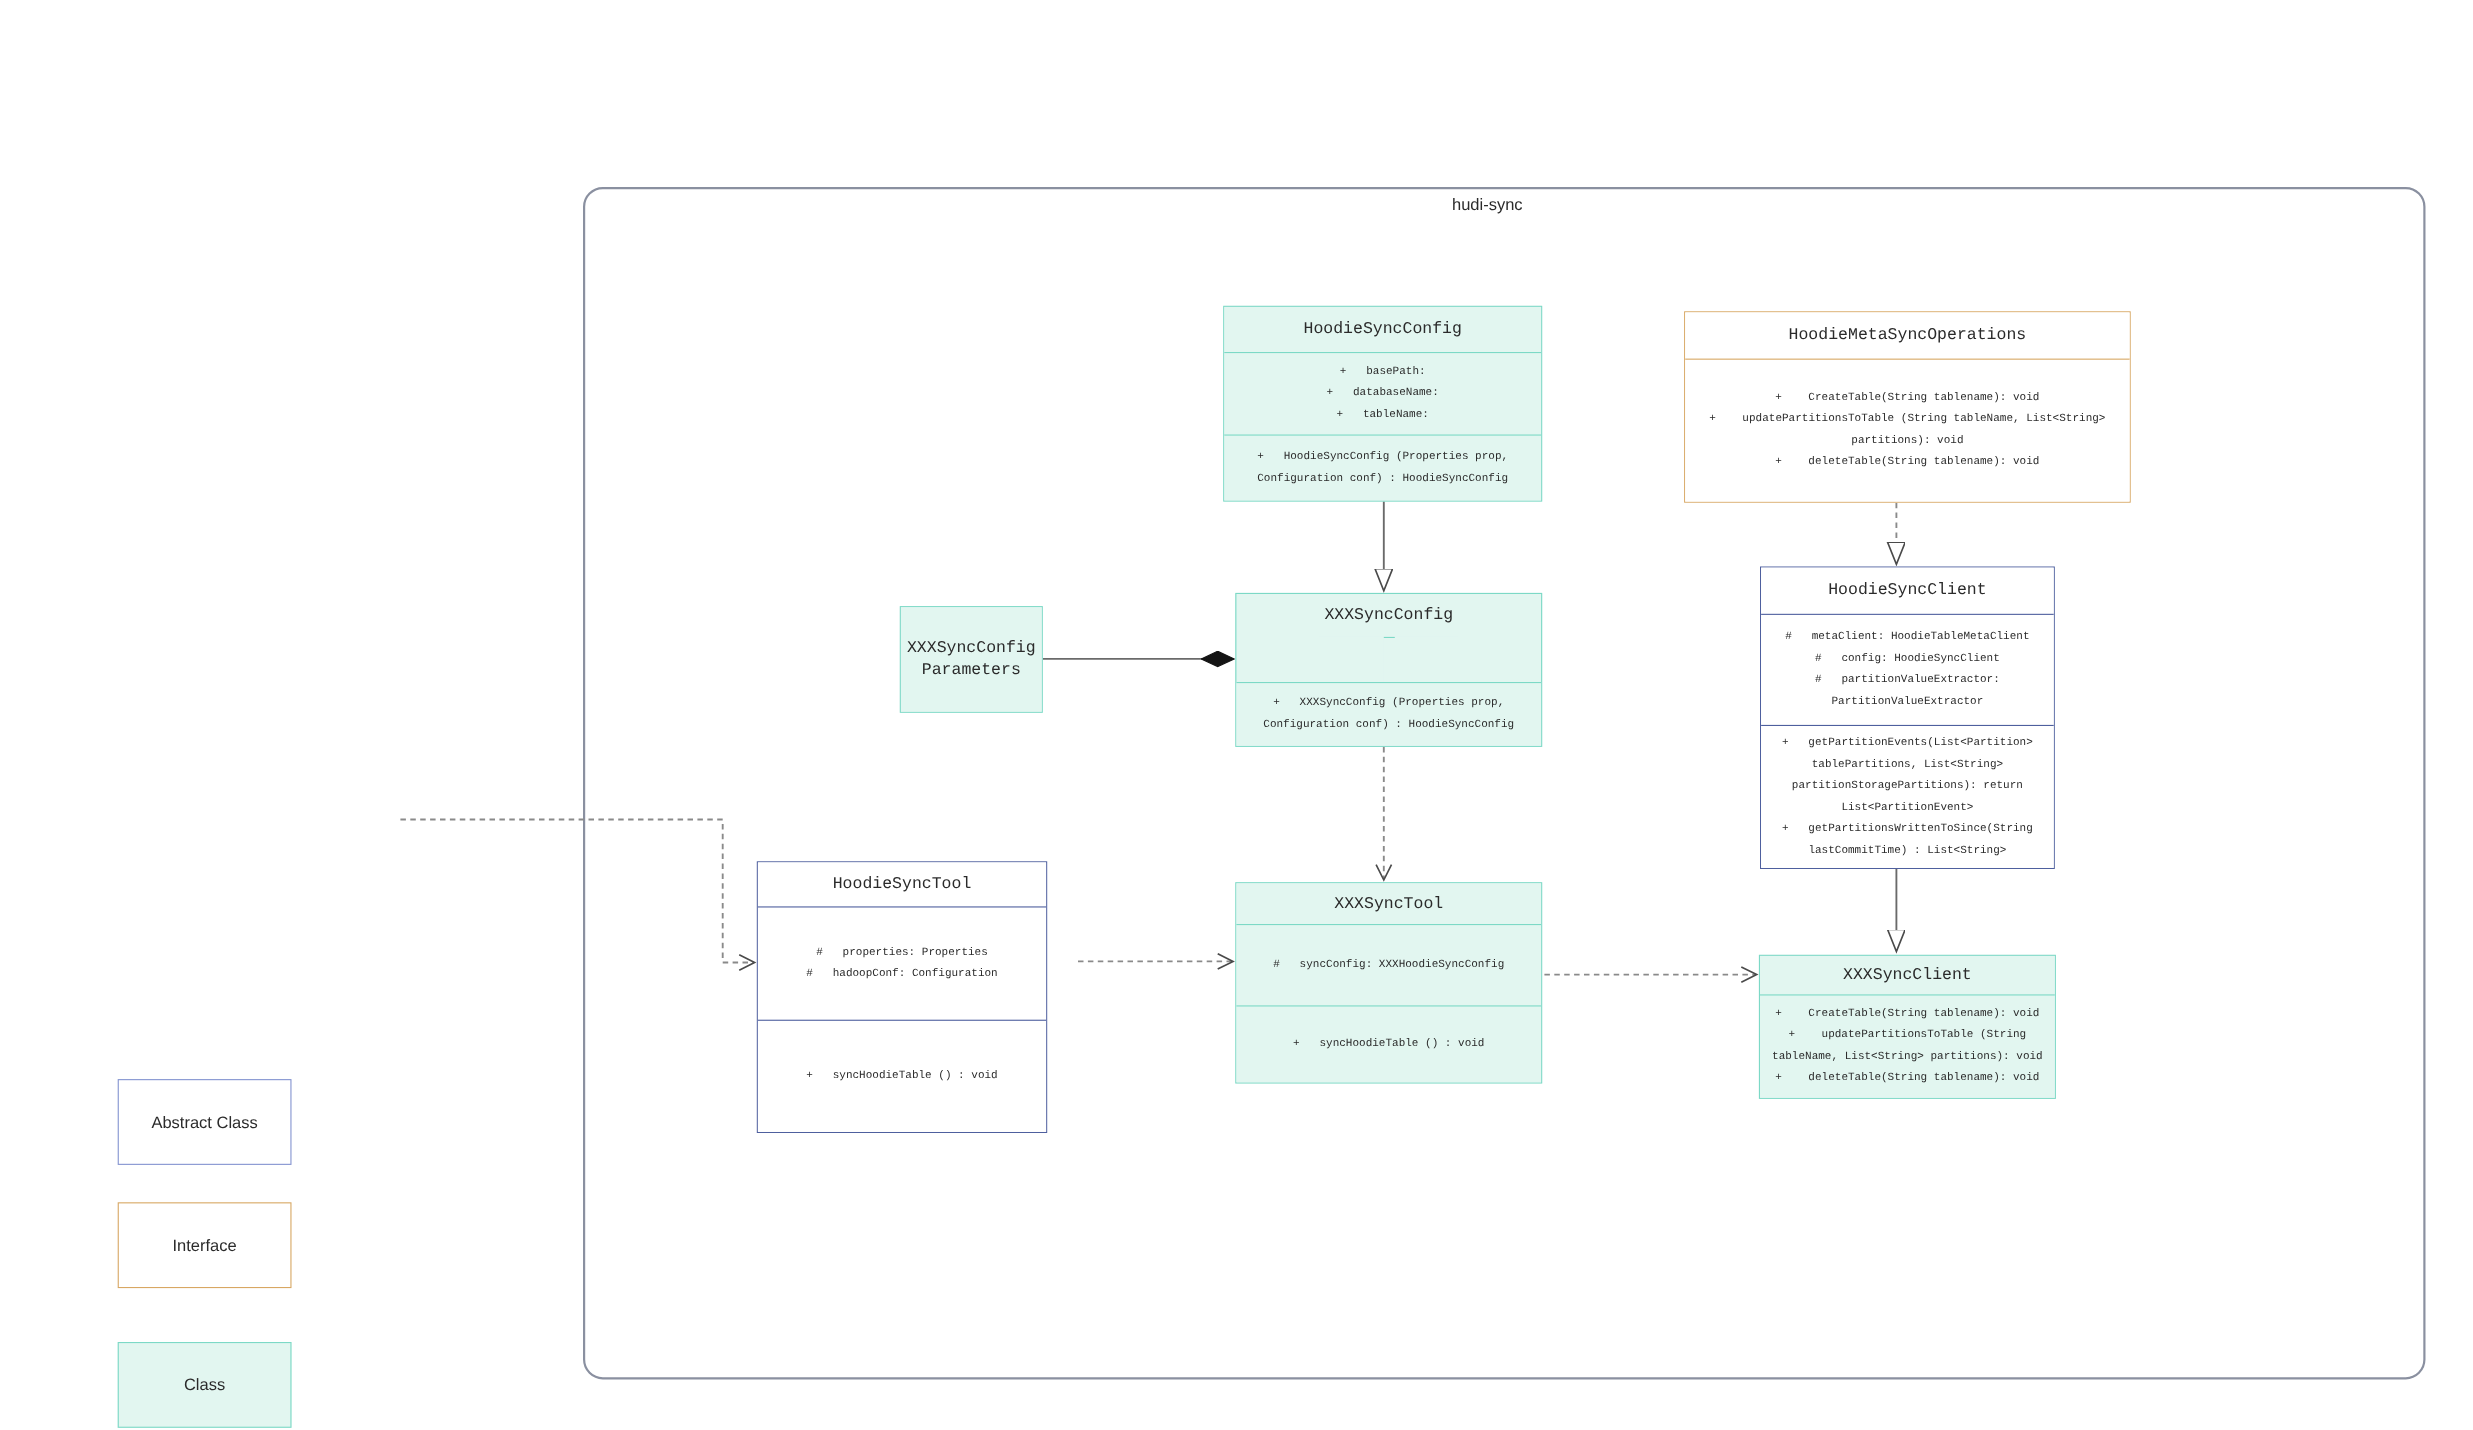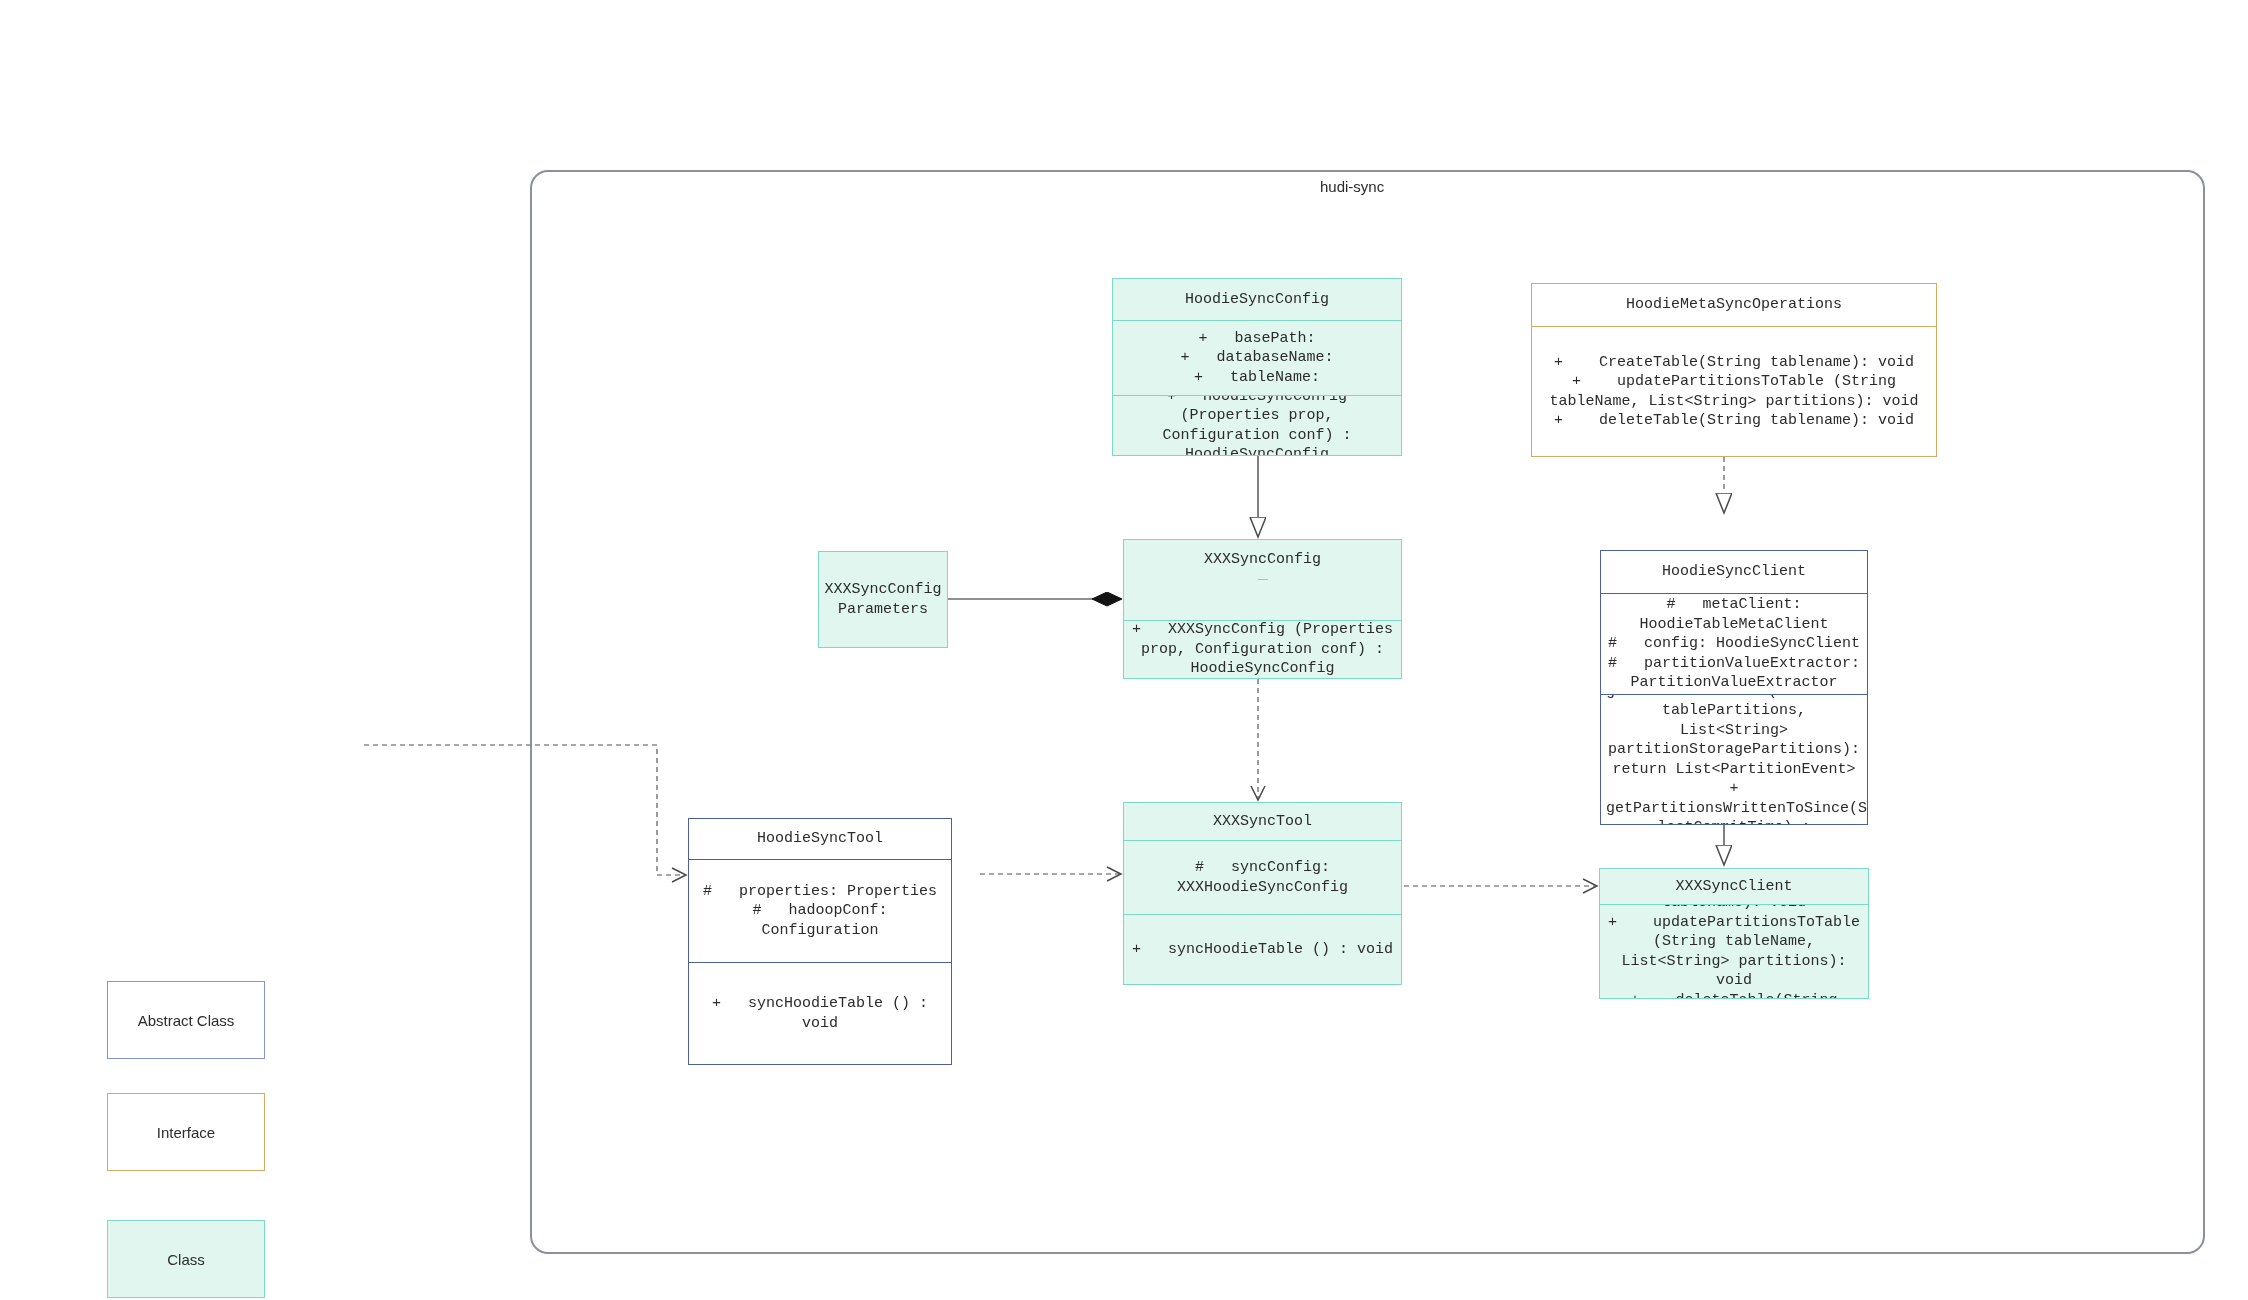--- a/index.html
+++ b/index.html
@@ -8,28 +8,28 @@
     --solid-edge:#6a6a6a; --dashed-edge:#8a8a8a; --text:#2b2b2b;
   }
   html,body{margin:0;padding:0;background:#fff;}
   .canvas{position:relative;width:2248px;height:1300px;background:#fff;
     font-family:"Liberation Sans","DejaVu Sans",sans-serif;color:var(--text);}
   .container-frame{position:absolute;left:530px;top:170px;width:1671px;height:1080px;
     border:2px solid var(--container-border);border-radius:18px;background:#fff;}
   .container-label{position:absolute;left:1320px;top:178px;font-size:15px;color:#2b2b2b;}
   .uml{position:absolute;display:flex;flex-direction:column;background:#fff;box-sizing:border-box;font-family:Liberation Mono, monospace;}
   .uml .sec{display:flex;flex-direction:column;align-items:center;justify-content:center;
-    text-align:center;font-size:15px;line-height:19.5px;padding:2px 5px;box-sizing:border-box;
+    text-align:center;font-size:10px;line-height:19.5px;padding:2px 5px;box-sizing:border-box;
     white-space:pre-wrap;overflow:hidden;}
   .uml .line{width:100%;}
   
   .k-class{border:1.5px solid var(--class-border);background:var(--class-fill);}
   .k-class .sec{border-top:1.5px solid var(--class-border);background:var(--class-fill);}
   
-  .k-abstract{border:1.5px solid var(--abstract-border);background:#fff;margin-top:35px;}
+  .k-abstract{border:1.5px solid var(--abstract-border);background:#fff;}
   .k-abstract .sec{border-top:1.5px solid var(--abstract-border);background:#fff;}
   
   .k-interface{border:1.5px solid var(--interface-border);background:#fff;}
   .k-interface .sec{border-top:1.5px solid var(--interface-border);background:#fff;}
   .uml .sec.title{border-top:none;font-size:15px;}
   
   #c0{left:1112px;top:278px;width:290px;} #c0 .title{height:41px} #c0 .attrs{height:75px} #c0 .methods{height:60px}
   #c1{left:1531px;top:283px;width:406px;} #c1 .title{height:42px} #c1 .methods{height:130px}
   #c2{left:1600px;top:515px;width:268px;} #c2 .title{height:42px} #c2 .attrs{height:101px} #c2 .methods{height:130px}
   #c3{left:1123px;top:539px;width:279px;align-items:center;} #c3 .title{height:39px} #c3 .attrs{height:41px} #c3 .methods{height:58px}

